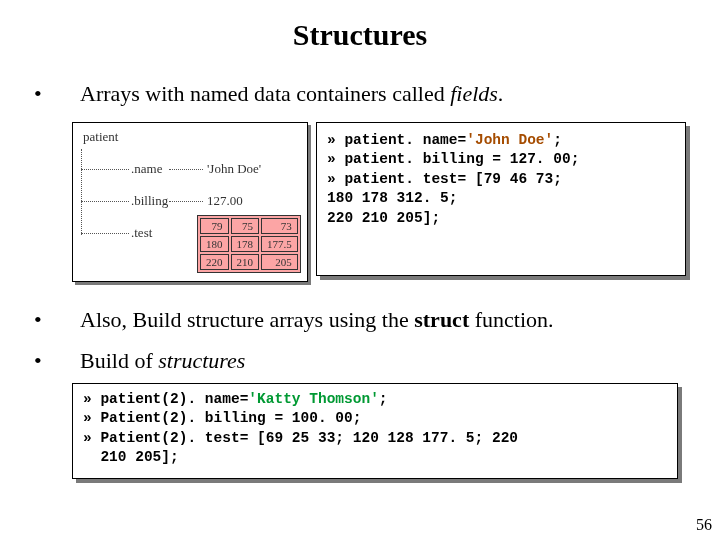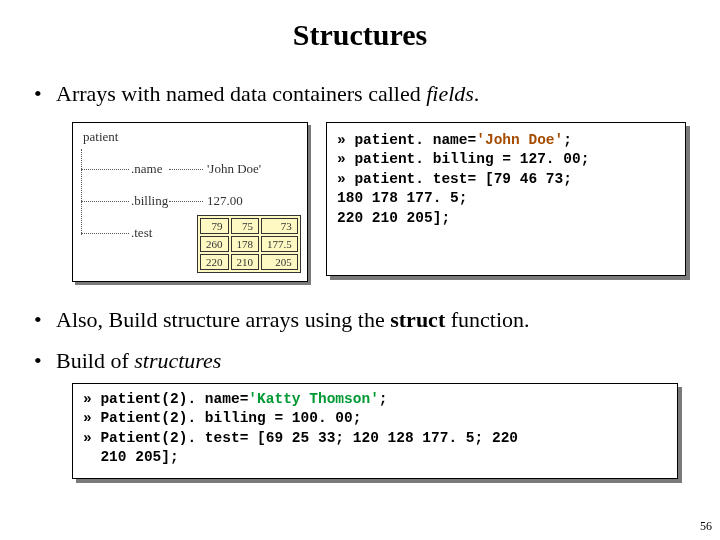--- a/index.html
+++ b/index.html
@@ -27,26 +27,27 @@
     font-size: 22px;
     margin-bottom: 14px;
     line-height: 1.25;
   }
   .bullet-row .dot {
     width: 22px;
     flex: 0 0 22px;
   }
   .bullet-row .txt {
     flex: 1;
+    margin-left: 24px;
   }
   .italic { font-style: italic; }
   .bold { font-weight: bold; }
   .mid-row {
     display: flex;
-    gap: 18px;
+    gap: 8px;
     margin-left: 38px;
     margin-bottom: 24px;
   }
   .diagram-box {
     width: 236px;
     height: 160px;
     position: relative;
   }
   .diagram-inner {
     position: absolute;
@@ -69,21 +70,21 @@
   .d-billing{ left:58px; top:70px; }
   .d-test   { left:58px; top:102px;text-align:center; }
   .d-val-name { left:134px; top:38px; }
   .d-hdots1 { position:absolute; left:96px; top:46px; width:34px; border-top:1px dotted #555; }
   .d-val-bill { left:134px; top:70px; }
   .d-hdots2 { position:absolute; left:96px; top:78px; width:34px; border-top:1px dotted #555; }
   .d-grid {
     position: absolute;
     left: 124px; top: 92px;
     border: 1px solid #333;
-    background: #fef9c3;
+    background: #fca5a5;
   }
   .d-grid td {
     border: 1px solid #333;
     font-size: 11px;
     padding: 1px 5px;
     text-align: right;
     font-family: "Times New Roman", serif;
     min-width: 26px;
   }
   .code-box {
@@ -103,21 +104,21 @@
     min-height: 154px;
   }
   .code-box.wide { margin-left: 38px; margin-right: 8px; }
   .code-box.wide .code-inner { min-height: 88px; padding: 6px 0 10px 10px; }
   .hl1 { color: #A54C00; } 
   .hl2 { color: #009933; } 
   .page-num {
     position: absolute;
     right: 8px;
     bottom: 6px;
-    font-size: 12px;
+    font-size: 16px;
     font-family: "Times New Roman", serif;
   }
 </style>
 </head>
 <body>
 
 <div class="title">Structures</div>
 
 <div class="content">
 
@@ -144,39 +145,39 @@
         <span class="d-label d-val-name">'John Doe'</span>
         <span class="d-label d-val-bill">127.00</span>
         <table class="d-grid">
           <tbody>
               <tr>
             <td>79</td>
             <td>75</td>
             <td>73</td>
           </tr>
           <tr>
-            <td>260</td>
+            <td>180</td>
             <td>178</td>
             <td>177.5</td>
           </tr>
           <tr>
             <td>220</td>
             <td>210</td>
             <td>205</td>
           </tr>
         </tbody>
           </table>
       </div>
     </div>
 
     <div class="code-box">
       <div class="code-inner"><span>» patient. name=</span><span class="hl1">'John Doe'</span><span>;</span>
 <span>» patient. billing = 127. 00;</span>
 <span>» patient. test= [79 46 73;</span>
-<span>180 178 177. 5;</span>
+<span>180 178 312. 5;</span>
 <span>220 210 205];</span></div>
     </div>
   </div>
 
   <div class="bullet-row">
     <div class="dot">•</div>
     <div class="txt">
       <span>Also, Build structure arrays using the </span><span class="bold">struct</span><span> function.</span>
     </div>
   </div>

